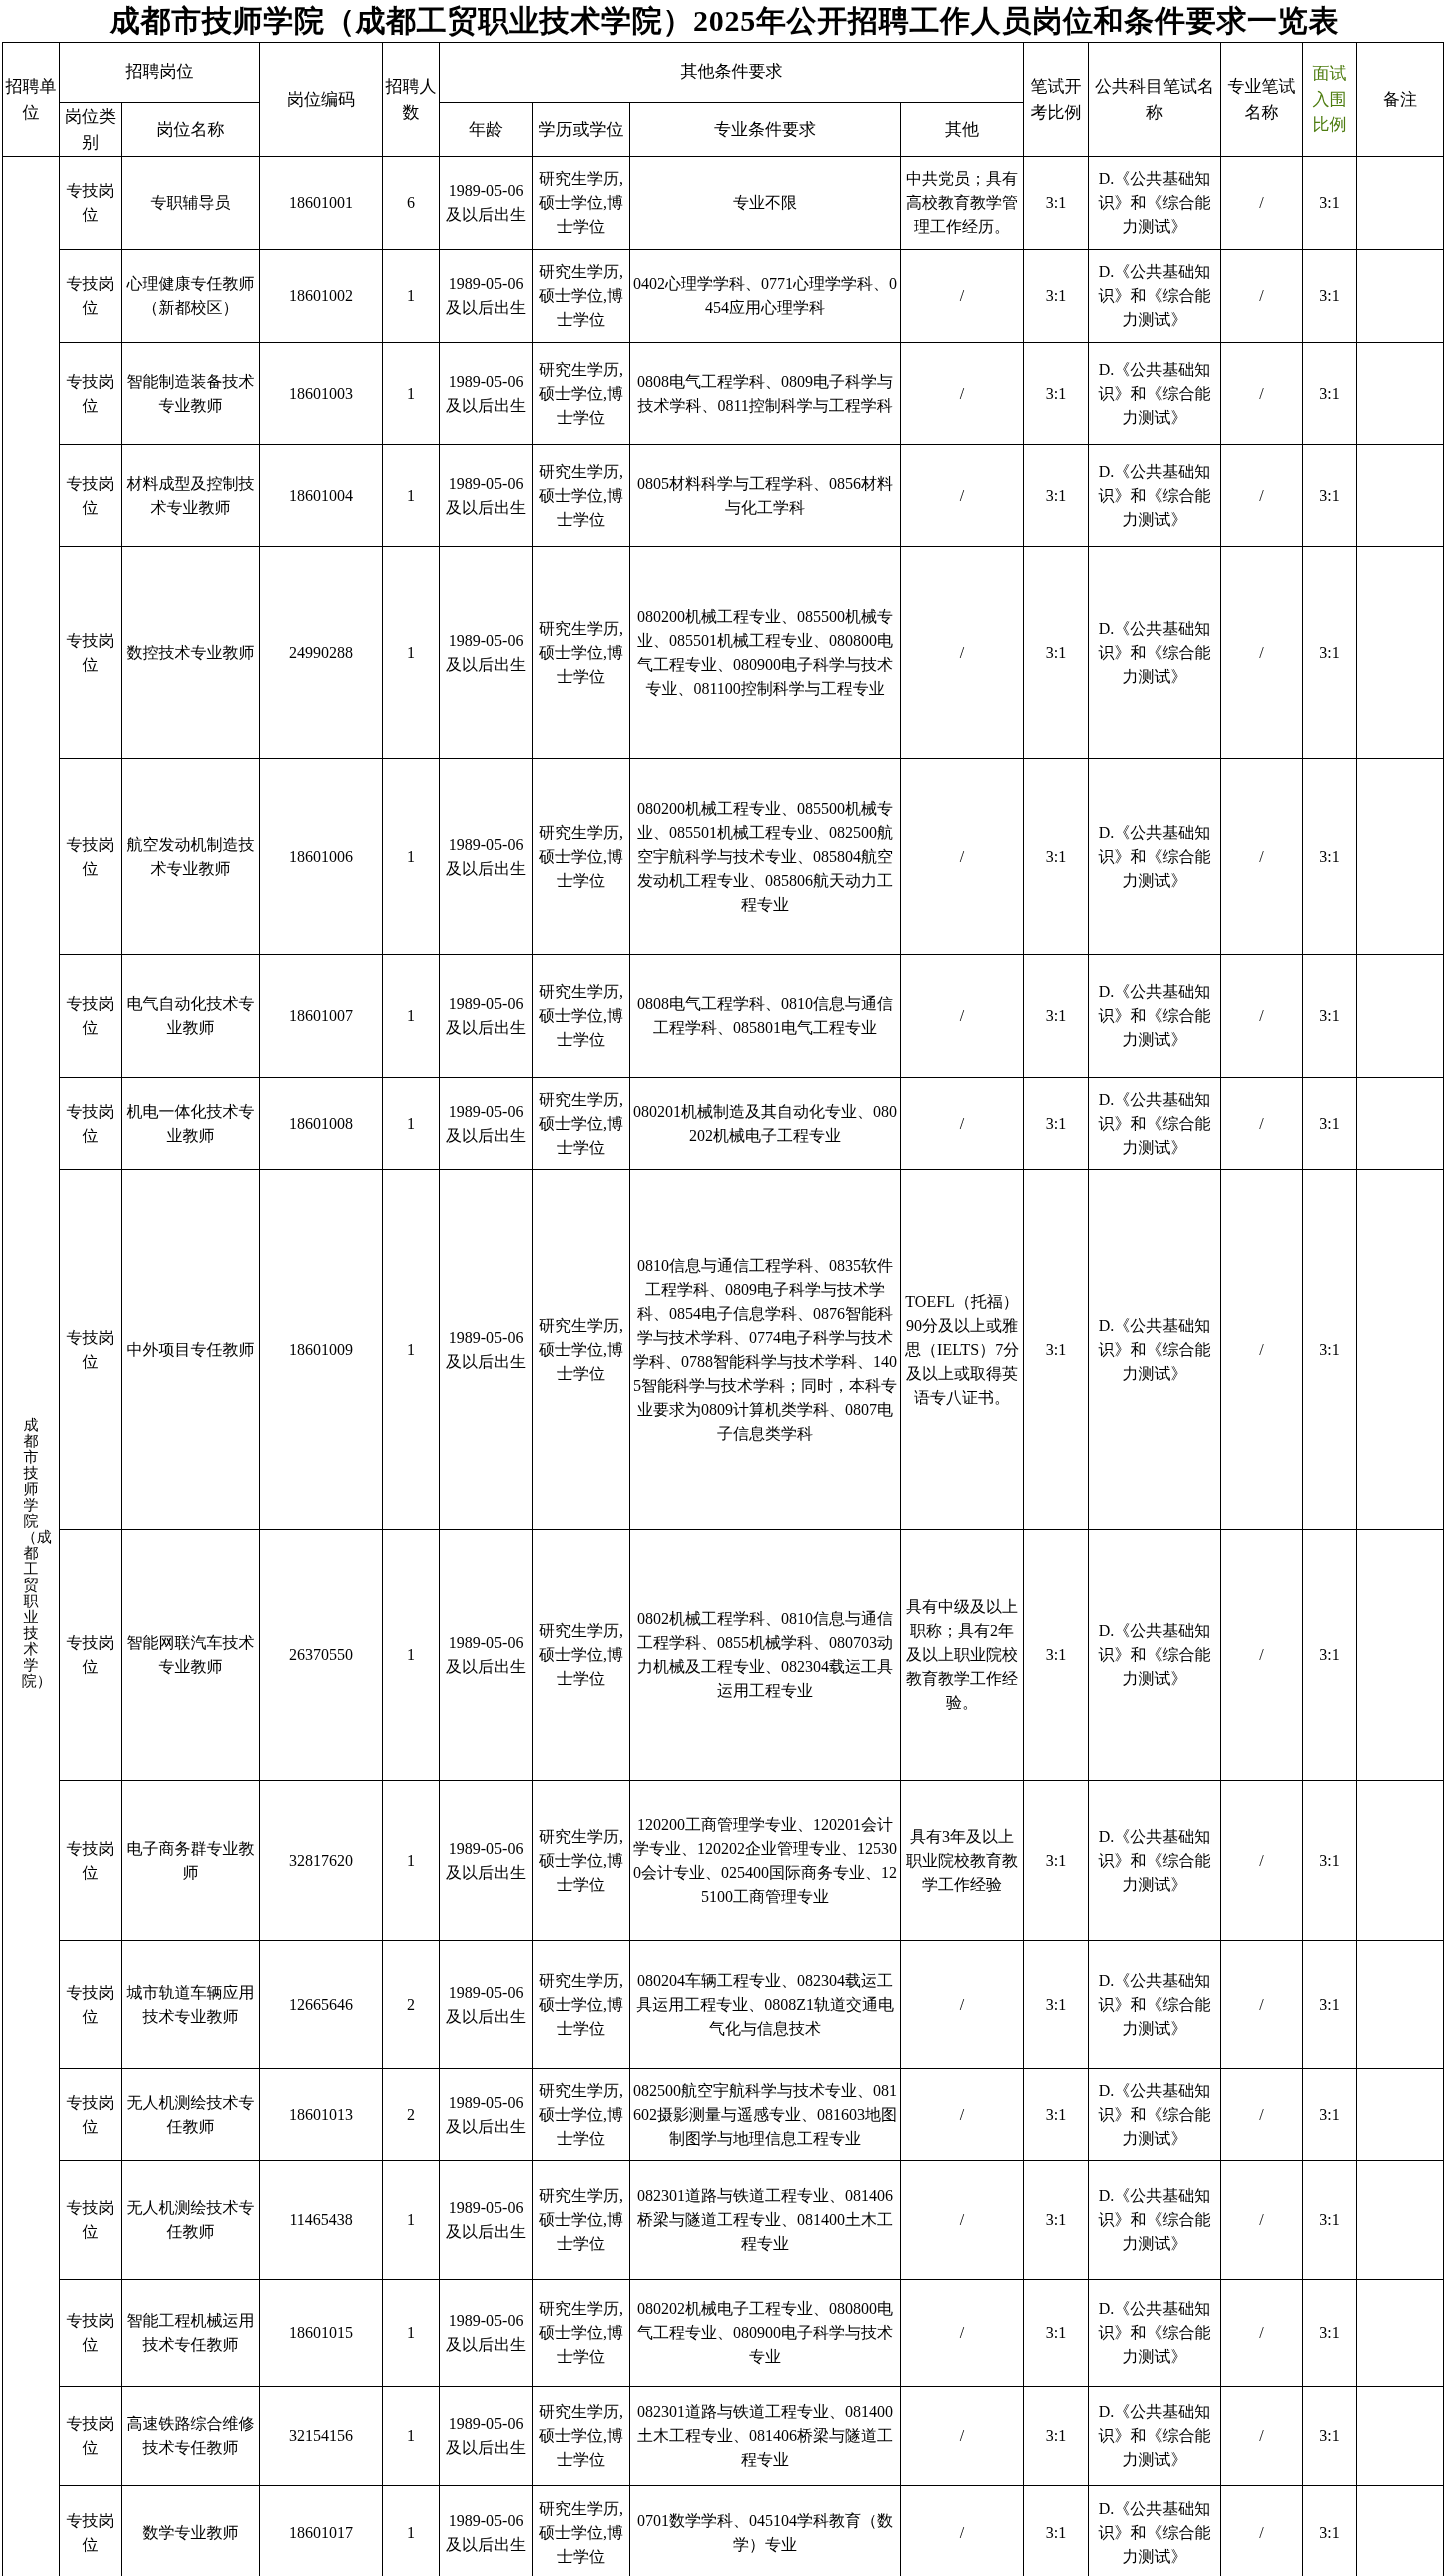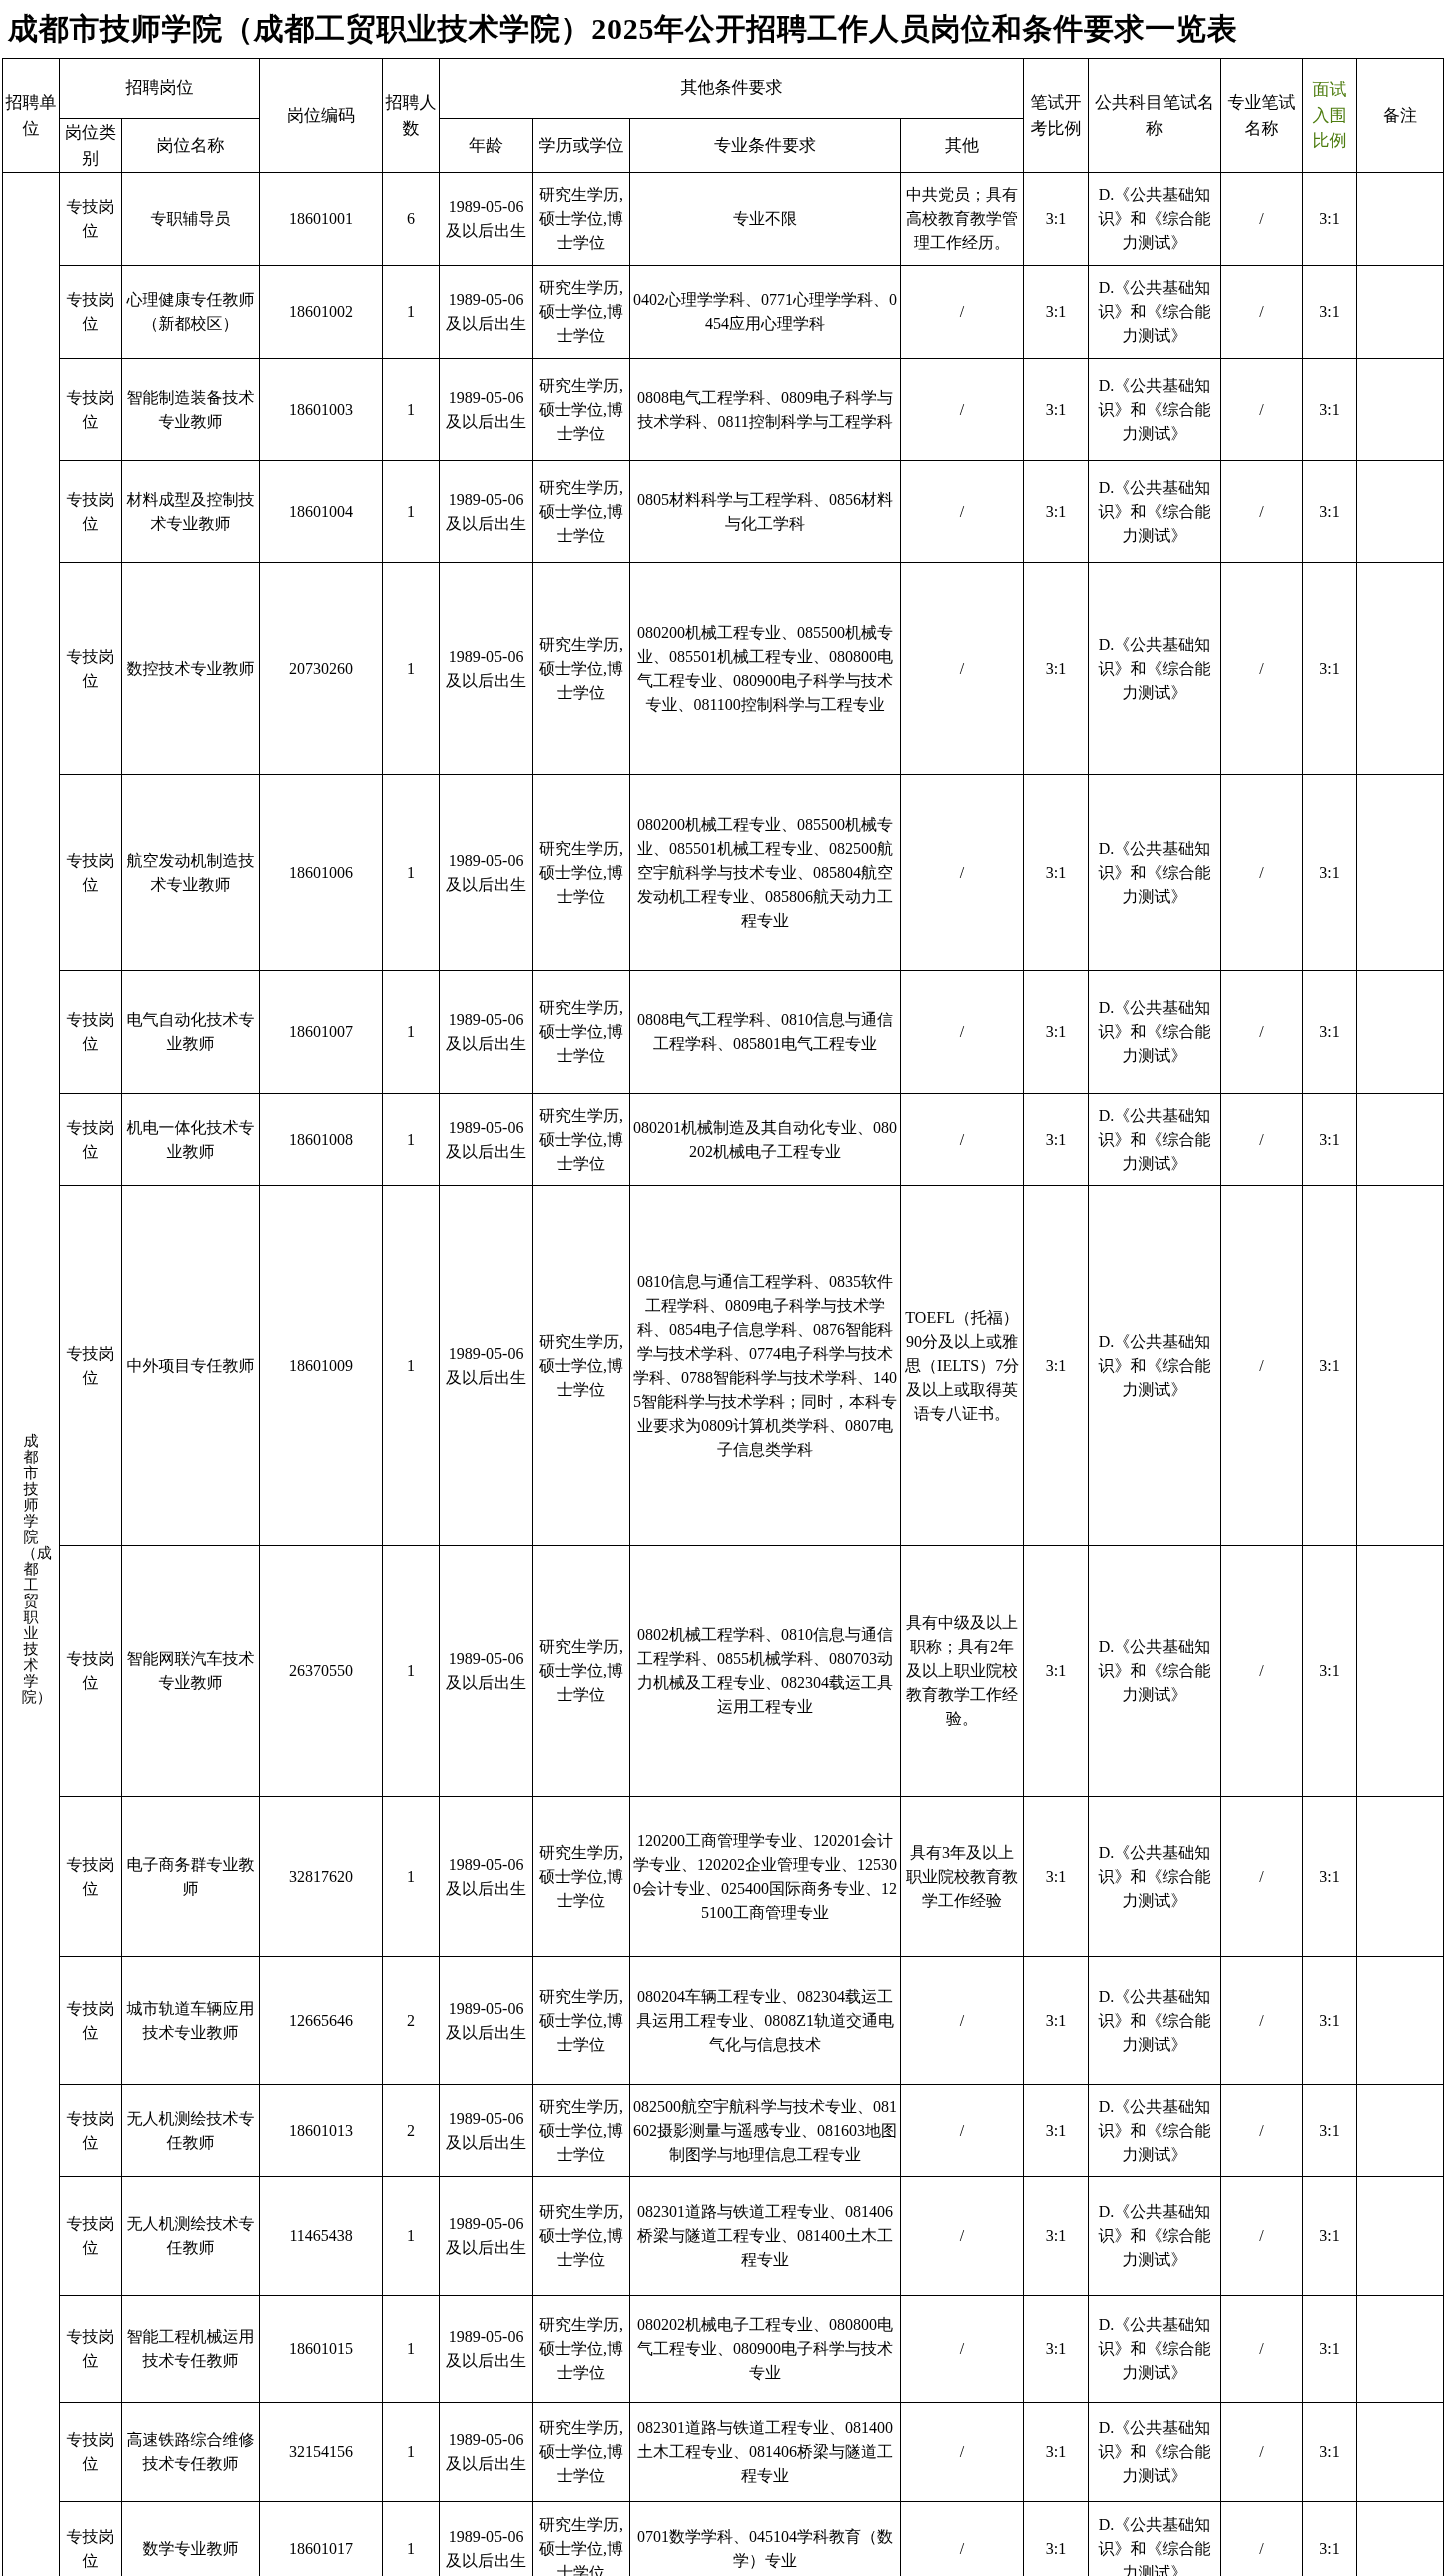--- a/index.html
+++ b/index.html
@@ -3,23 +3,23 @@
 <meta charset="utf-8">
 <style>
   html,body{margin:0;padding:0;background:#ffffff;}
   body{
     width:1449px;
     font-family:"Liberation Serif","DejaVu Serif",serif;
     color:#000;
   }
   .page{width:1449px;}
   .page-title{
-    margin:8px;
+    margin:0;
     padding:4.3px 0 2.9px 0;
-    text-align:left;
+    text-align:center;
     font-size:30px;
     font-weight:bold;
     letter-spacing:0.7px;
     line-height:1.15;
   }
   table.rec{
     border-collapse:collapse;
     table-layout:fixed;
     margin-left:2.1px;
     width:1442px;
@@ -156,21 +156,21 @@
           <td>/</td>
           <td>3:1</td>
           <td>D.《公共基础知识》和《综合能力测试》</td>
           <td>/</td>
           <td>3:1</td>
           <td></td>
         </tr>
         <tr style="height: 212px;">
           <td>专技岗位</td>
           <td>数控技术专业教师</td>
-          <td>20730260</td>
+          <td>24990288</td>
           <td>1</td>
           <td>1989-05-06及以后出生</td>
           <td>研究生学历,硕士学位,博士学位</td>
           <td>080200机械工程专业、085500机械专业、085501机械工程专业、080800电气工程专业、080900电子科学与技术专业、081100控制科学与工程专业</td>
           <td>/</td>
           <td>3:1</td>
           <td>D.《公共基础知识》和《综合能力测试》</td>
           <td>/</td>
           <td>3:1</td>
           <td></td>

